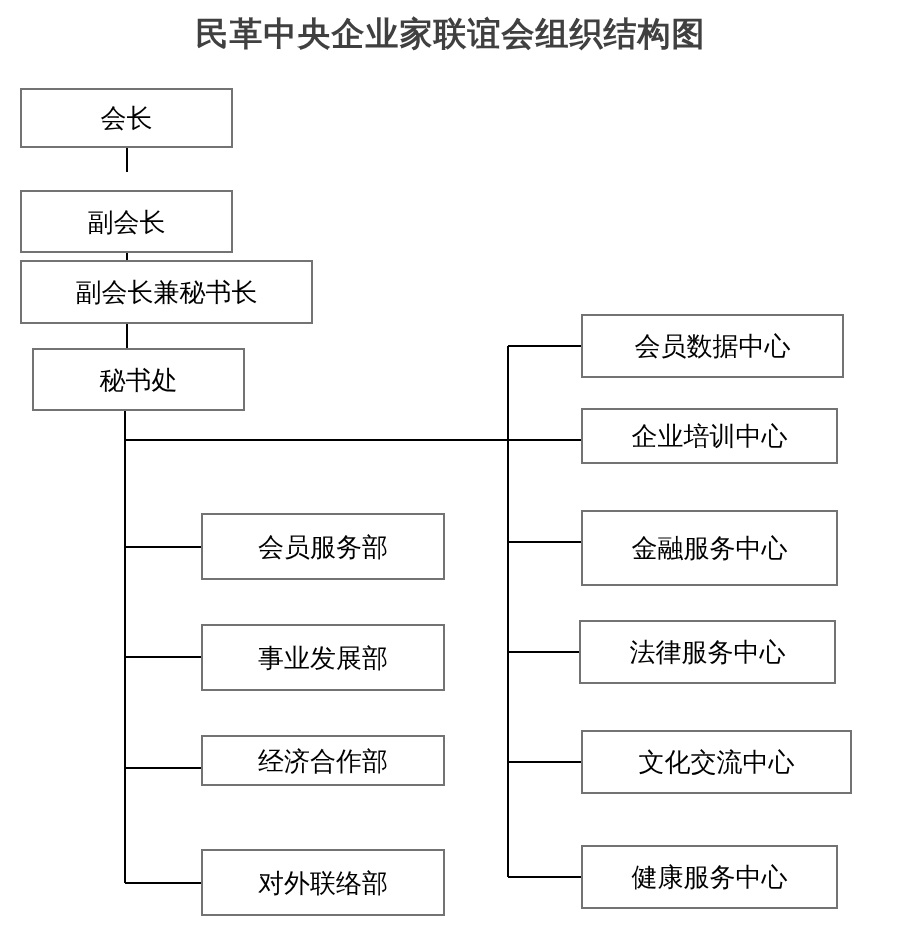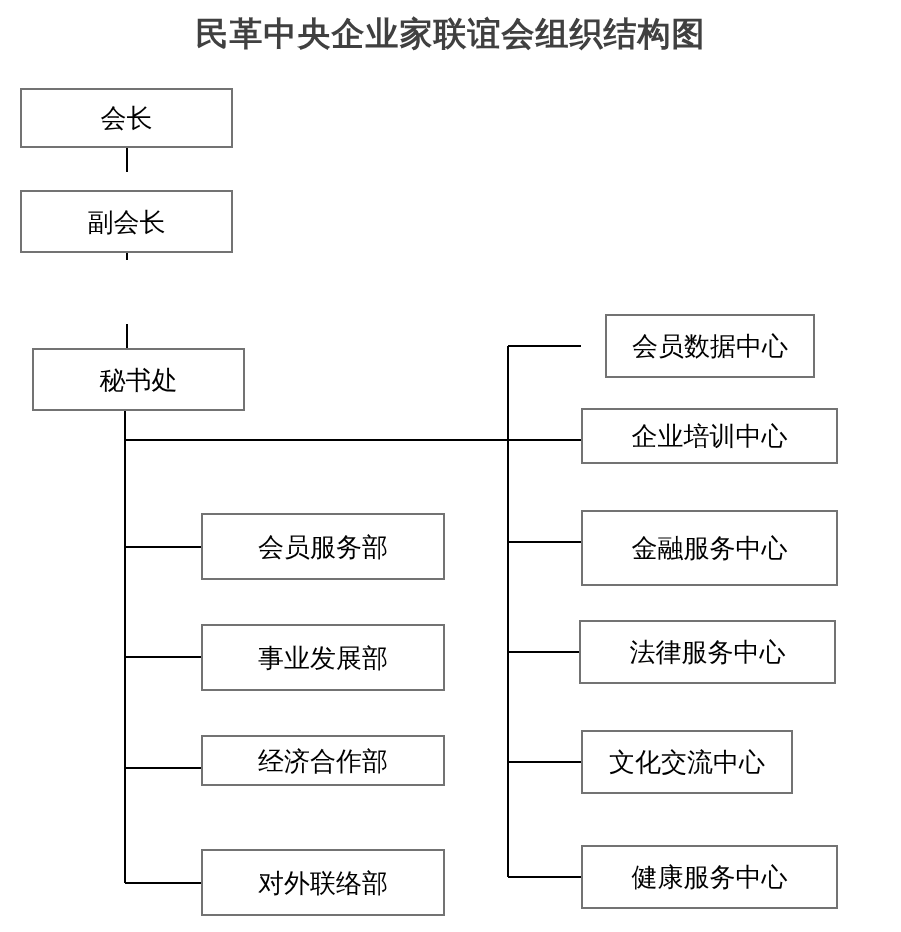--- a/index.html
+++ b/index.html
@@ -97,20 +97,23 @@
   </svg>
 
   <div class="node-box" style="left:20px; top:88px; width:213px; height:60px;">
     <span class="node-label">会长</span>
   </div>
 
   <div class="node-box" style="left:20px; top:172px; width:213px; height:63px;margin-top:18px;">
     <span class="node-label">副会长</span>
   </div>
 
+  <div class="node-box" style="left:20px; top:260px; width:293px; height:64px;">
+    <span class="node-label">副会长兼秘书长</span>
+  </div>
 
   <div class="node-box" style="left:32px; top:348px; width:213px; height:63px;">
     <span class="node-label">秘书处</span>
   </div>
 
   <div class="node-box" style="left:201px; top:513px; width:244px; height:67px;">
     <span class="node-label">会员服务部</span>
   </div>
 
   <div class="node-box" style="left:201px; top:624px; width:244px; height:67px;">
@@ -118,37 +121,37 @@
   </div>
 
   <div class="node-box" style="left:201px; top:735px; width:244px; height:51px;">
     <span class="node-label">经济合作部</span>
   </div>
 
   <div class="node-box" style="left:201px; top:849px; width:244px; height:67px;">
     <span class="node-label">对外联络部</span>
   </div>
 
-  <div class="node-box" style="left:605px; top:314px; width:210px; height:64px;">
+  <div class="node-box" style="left:581px; top:314px; width:263px; height:64px;">
     <span class="node-label">会员数据中心</span>
   </div>
 
   <div class="node-box" style="left:581px; top:408px; width:257px; height:56px;">
     <span class="node-label">企业培训中心</span>
   </div>
 
   <div class="node-box" style="left:581px; top:510px; width:257px; height:76px;">
     <span class="node-label">金融服务中心</span>
   </div>
 
   <div class="node-box" style="left:579px; top:620px; width:257px; height:64px;">
     <span class="node-label">法律服务中心</span>
   </div>
 
-  <div class="node-box" style="left:581px; top:730px; width:212px; height:64px;">
+  <div class="node-box" style="left:581px; top:730px; width:271px; height:64px;">
     <span class="node-label">文化交流中心</span>
   </div>
 
   <div class="node-box" style="left:581px; top:845px; width:257px; height:64px;">
     <span class="node-label">健康服务中心</span>
   </div>
 
 </div>
 
 </body></html>

